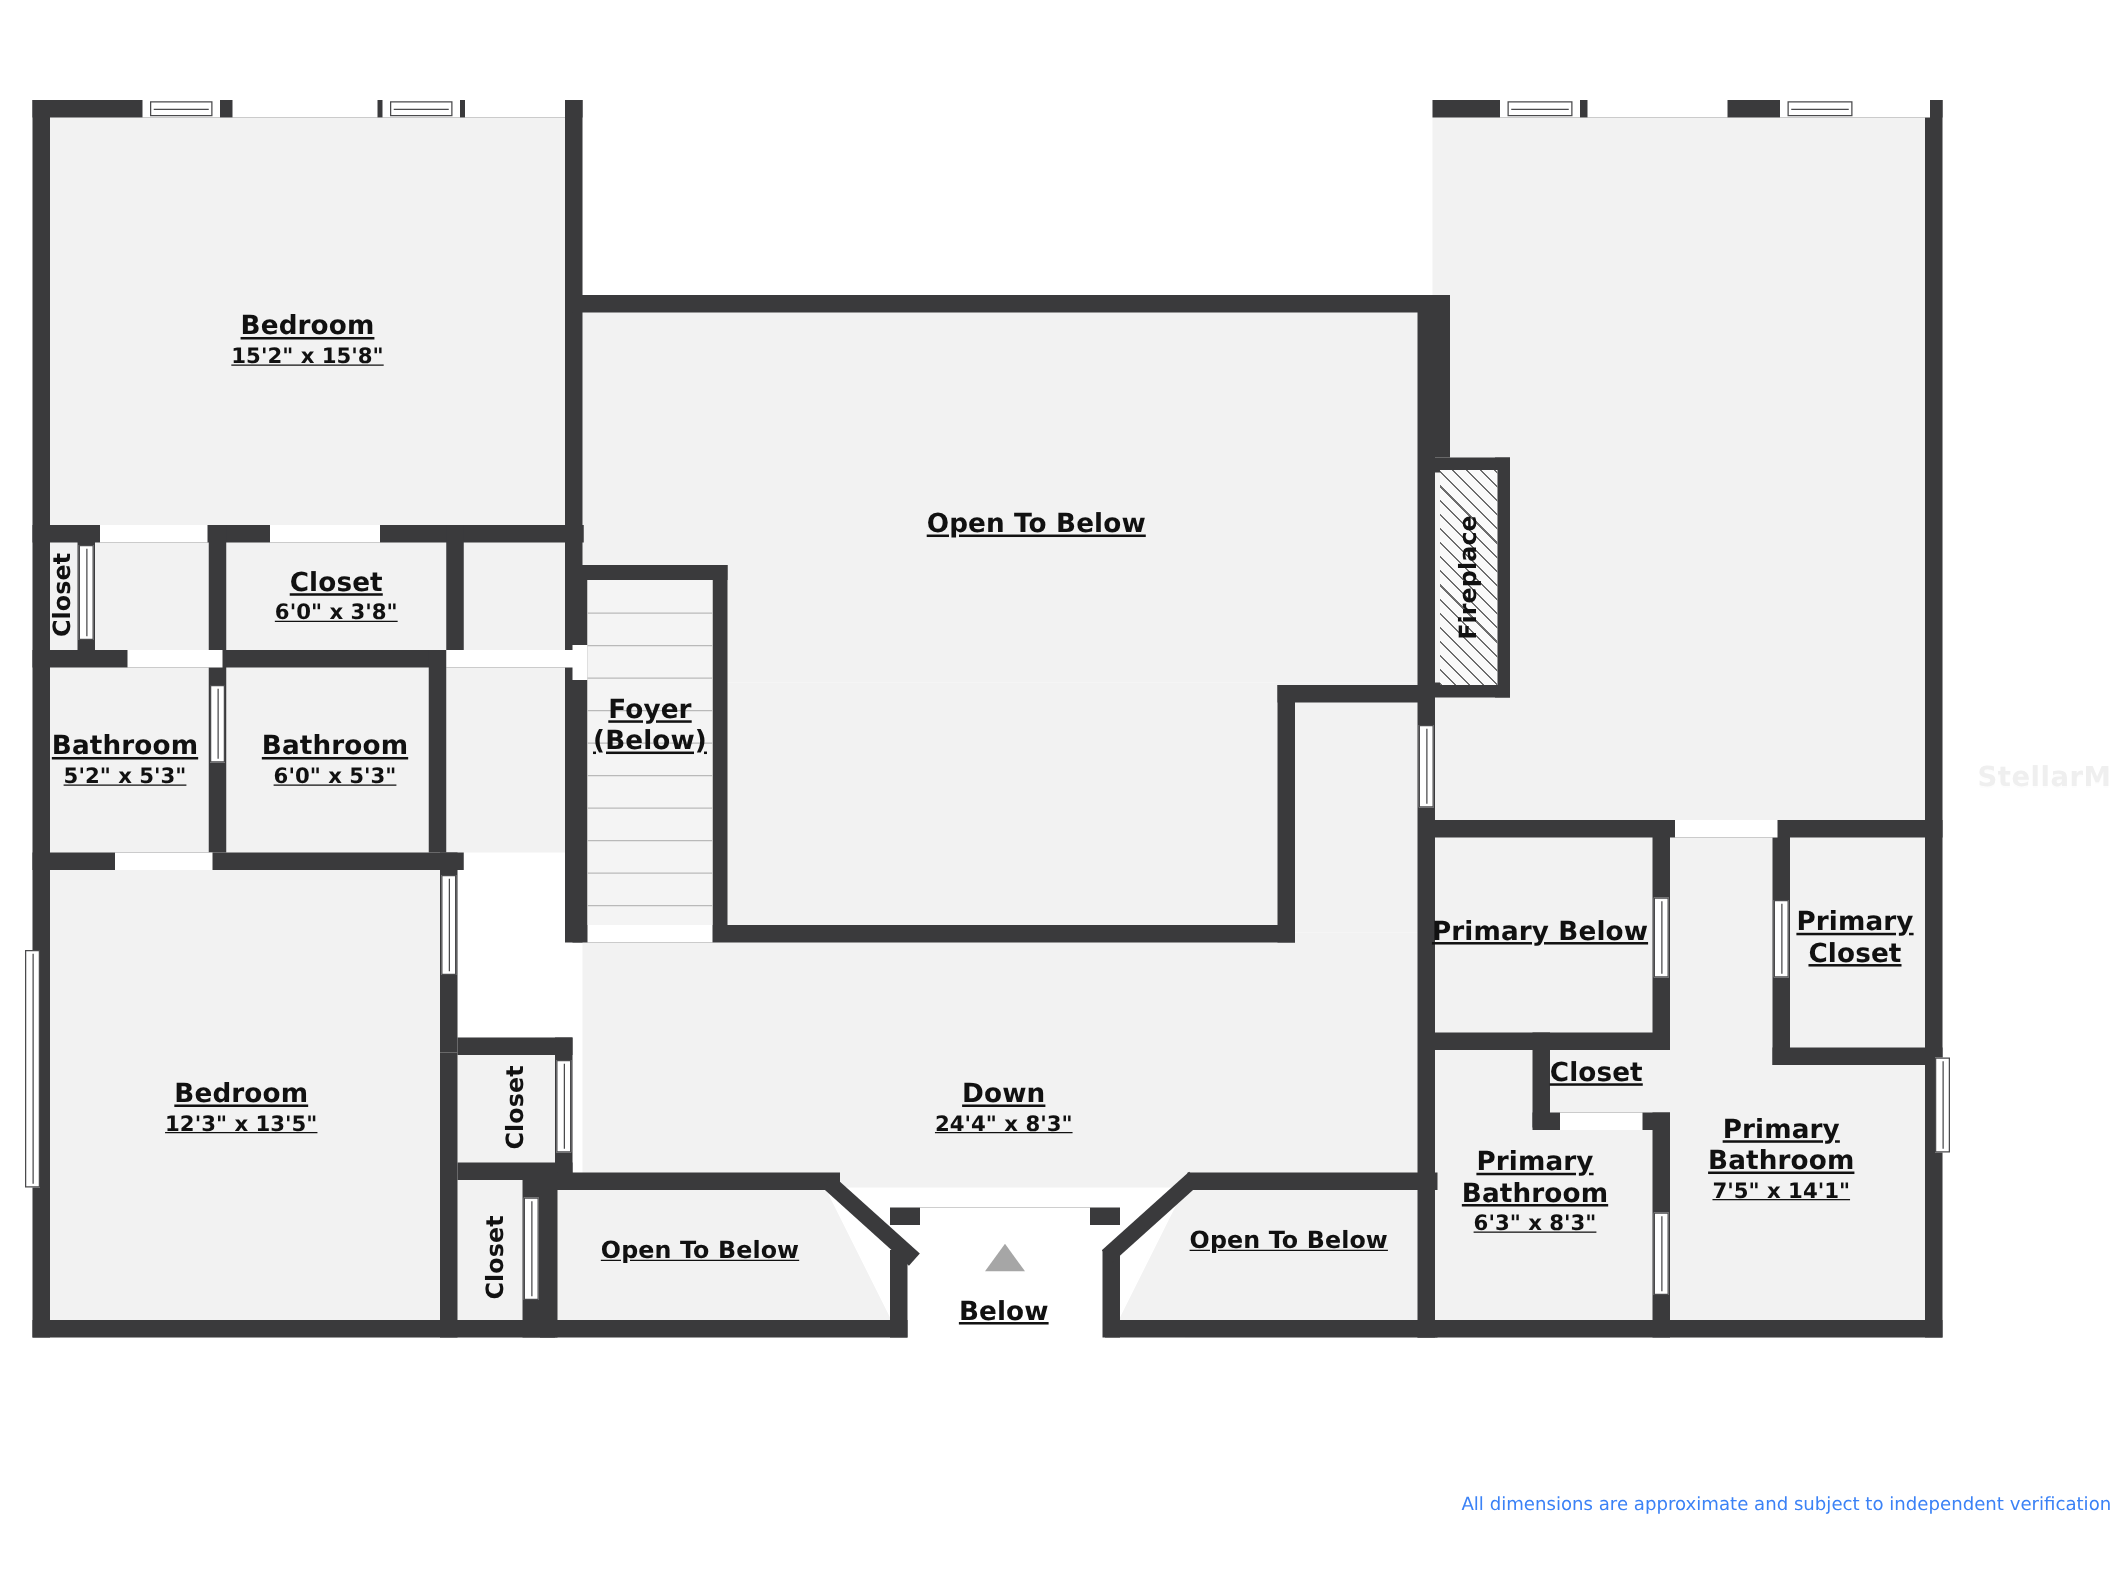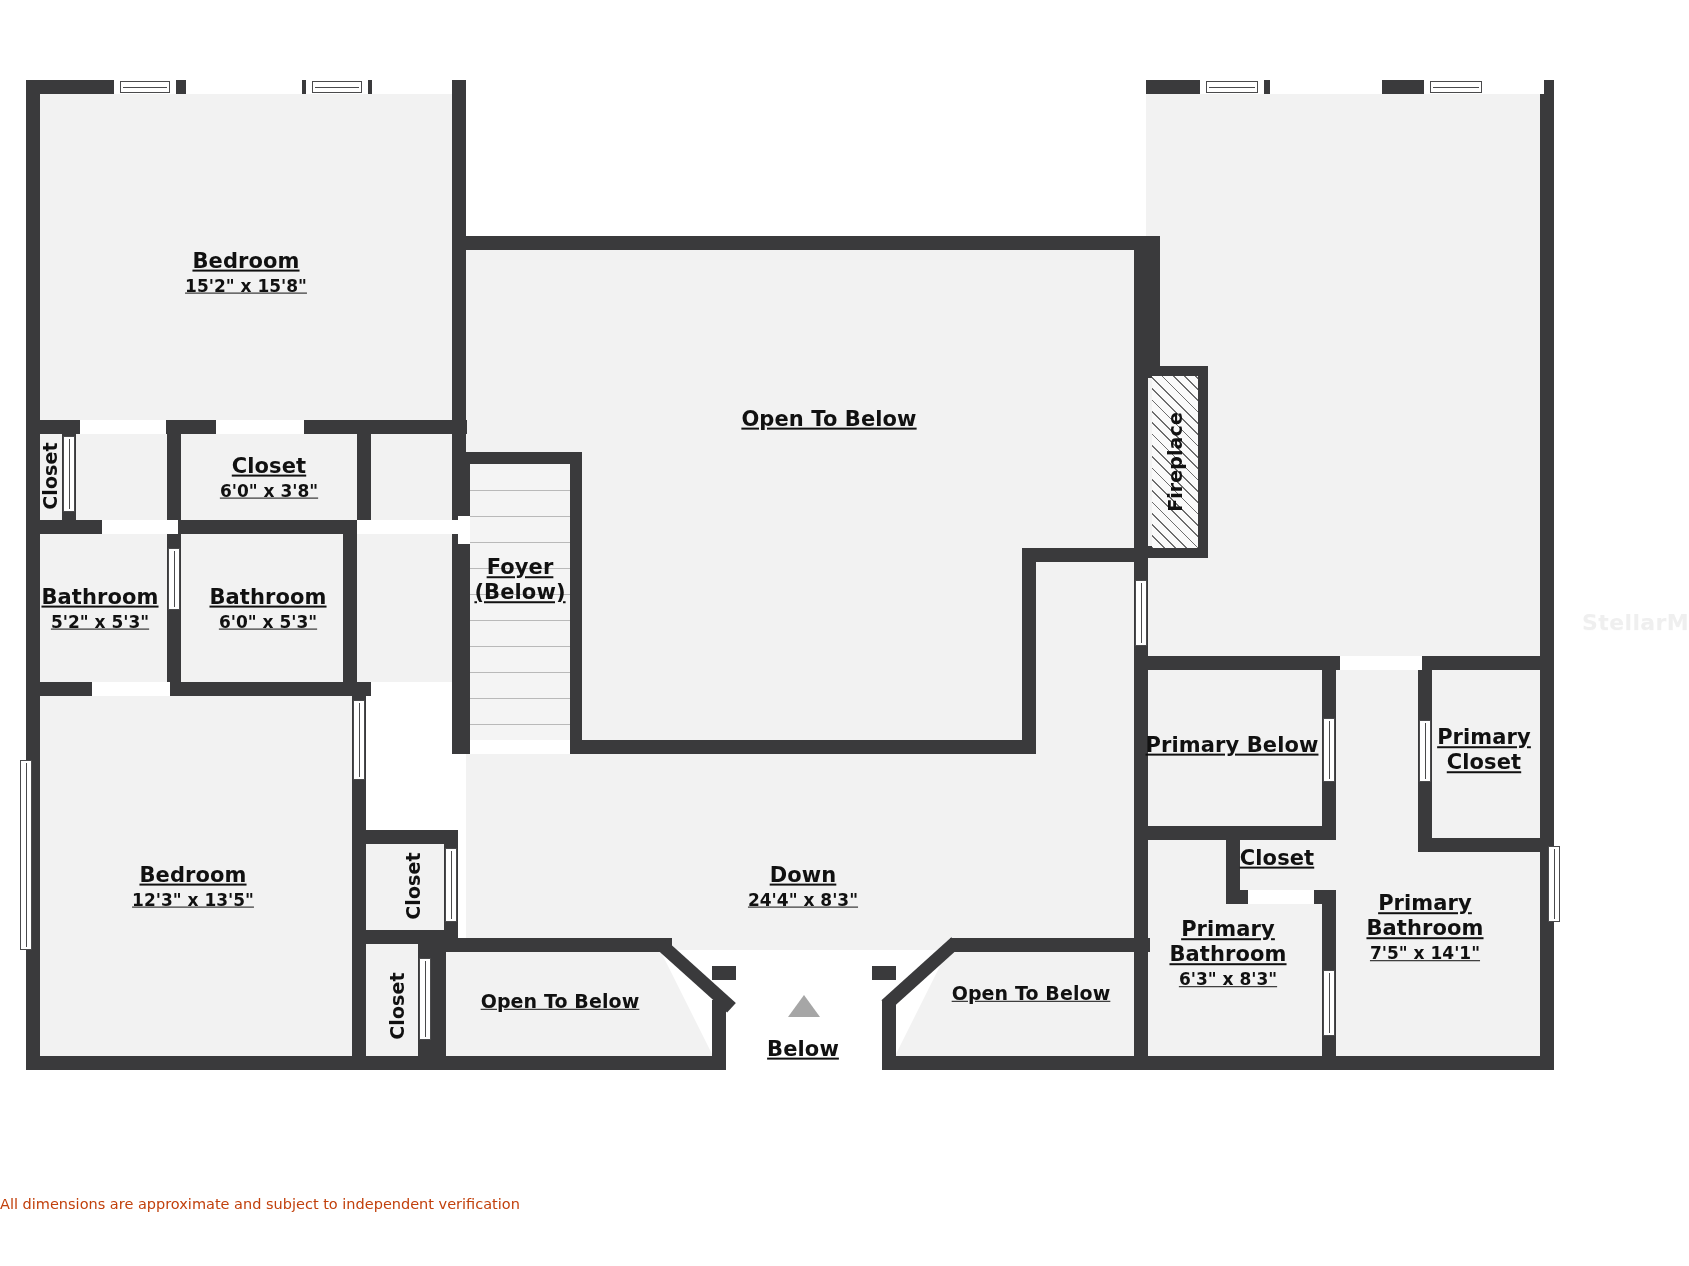--- a/index.html
+++ b/index.html
@@ -117,23 +117,23 @@
     width: 0; height: 0;
     border-left: 16px solid transparent;
     border-right: 16px solid transparent;
     border-bottom: 22px solid #a6a6a6;
   }
   
   .footer-note {
     position: absolute;
     left: 0;
     width: 1689px;
-    text-align: left;
+    text-align: right;
     font-size: 14.5px;
-    color: #c2410c;
+    color: #3b82f6;
     font-family: "DejaVu Sans", "Liberation Sans", sans-serif;
   }
   
   .watermark {
     position: absolute;
     font-size: 22px;
     font-weight: bold;
     color: #efefef;
     letter-spacing: 0.4px;
     text-shadow: 0 1px 0 #fdfdfd;

